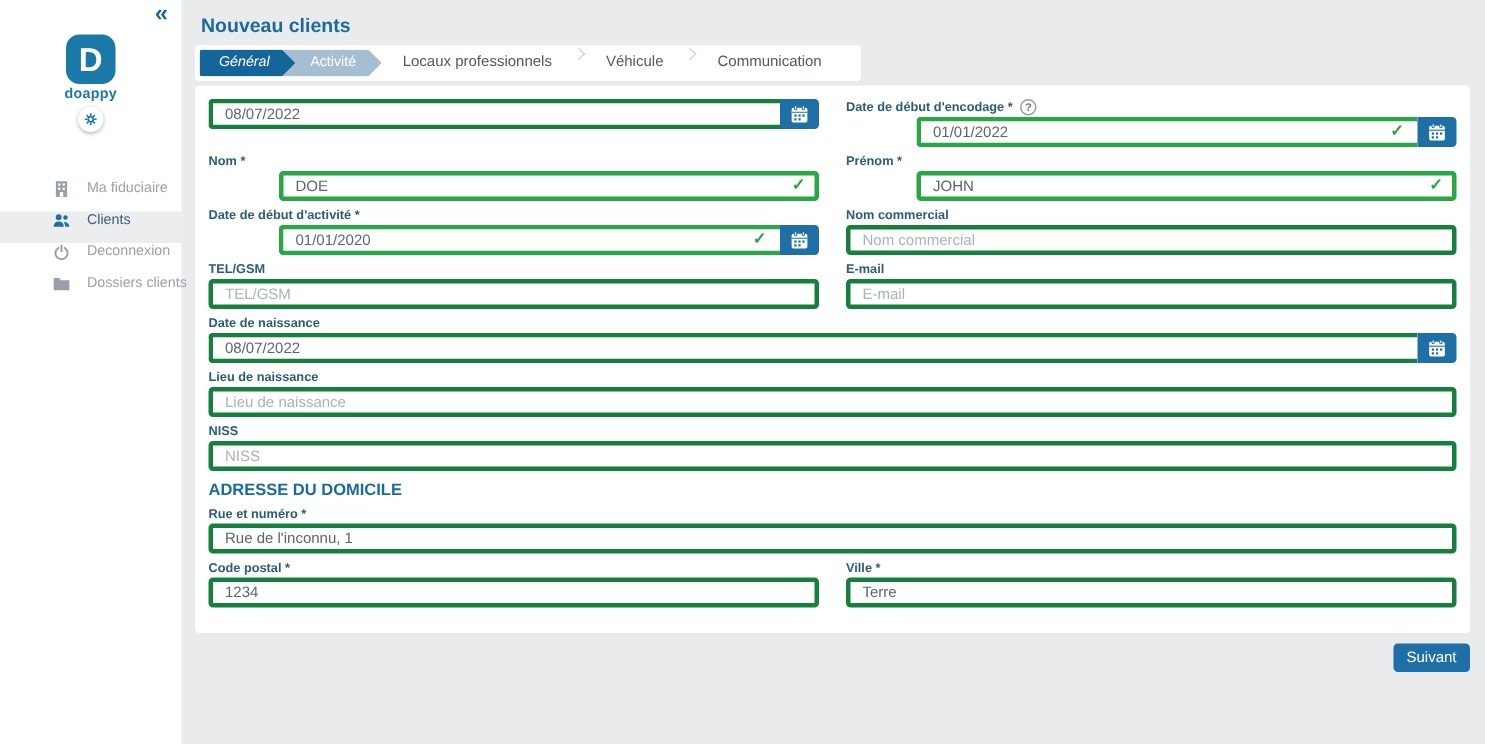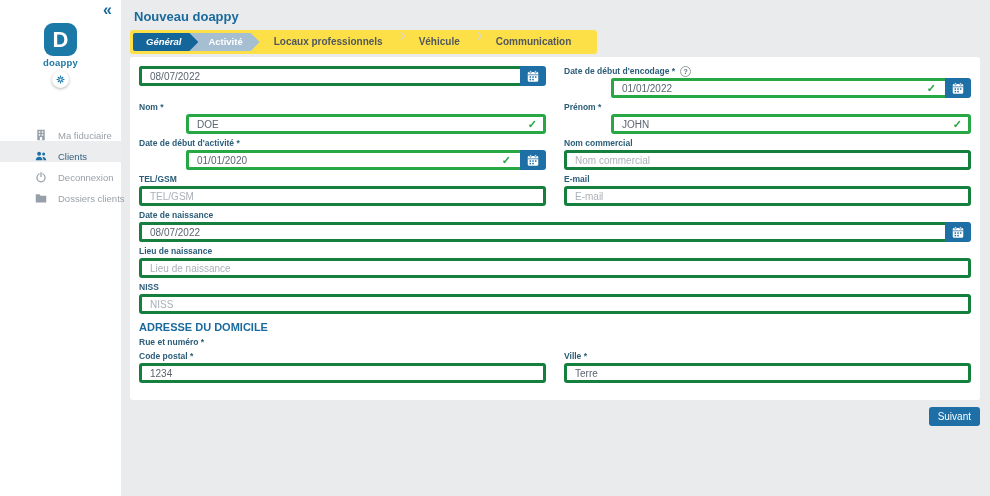--- a/index.html
+++ b/index.html
@@ -11,28 +11,28 @@
     overflow: hidden;
   }
   
   .sidebar { width: 121px; background: #fff; position: relative; flex-shrink: 0; height: 100%; }
   .collapse-btn { position: absolute; top: 0; right: 9px; color: #1a6a9d; font-size: 16px; font-weight: bold; cursor: pointer; line-height: 20px; }
   .logo-wrap { margin-top: 23px; display: flex; flex-direction: column; align-items: center; }
   .logo-square { width: 33px; height: 33px; background: #1b79a8; border-radius: 9px; color: #fff; display: flex; align-items: center; justify-content: center; font-size: 22px; font-weight: bold; }
   .brand { font-size: 9.5px; font-weight: bold; color: #1b79a8; margin-top: 1px; letter-spacing: .2px; }
   .gear-btn { width: 17px; height: 17px; background: #fff; border-radius: 50%; box-shadow: 0 1px 3px rgba(0,0,0,.3); display: flex; align-items: center; justify-content: center; margin-top: 3px; cursor: pointer; }
   .menu { margin-top: 32px; }
-  .menu-item { display: flex; align-items: flex-end; height: 21px; padding-left: 35px; gap: 11px; font-size: 9.5px; color: #9aa1a8; cursor: pointer; white-space: nowrap; }
+  .menu-item { display: flex; align-items: flex-start; height: 21px; padding-left: 35px; gap: 11px; font-size: 9.5px; color: #9aa1a8; cursor: pointer; white-space: nowrap; }
   .menu-item.active { background: #ebedee; color: #34607e; }
   .menu-item .mi { width: 12px; height: 12px; flex-shrink: 0; display: flex; }
   
   .main { flex: 1; padding: 0 10px 0 9px; position: relative; }
   .page-title { color: #1a6a9d; font-weight: bold; font-size: 13px; margin: 9px 0 6px 4px; }
   
-  .steps { display: inline-flex; align-items: flex-start; background: #fde047; border-radius: 3px; padding: 3px 12px 3px 3px; font-weight: bold; }
+  .steps { display: inline-flex; align-items: flex-start; background: #ffffff; border-radius: 3px; padding: 3px 12px 3px 3px; }
   .step { height: 18px; line-height: 18px; white-space: nowrap; cursor: pointer; }
   .step-active { background: #14659a; color: #fff; font-style: italic; font-size: 9.5px; padding: 0 17px 0 13px; clip-path: polygon(0 0, calc(100% - 9px) 0, 100% 50%, calc(100% - 9px) 100%, 0 100%); border-radius: 2px 0 0 2px; position: relative; z-index: 2; }
   .step-next { background: #a6bed2; color: #fff; font-size: 9.5px; padding: 0 17px 0 21px; clip-path: polygon(0 0, calc(100% - 9px) 0, 100% 50%, calc(100% - 9px) 100%, 0 100%, 9px 50%); margin-left: -11px; position: relative; z-index: 1; }
   .step-plain { color: #51585e; font-size: 10px; padding: 0 14px; }
   .step-sep { width: 6px; height: 6px; border-top: 1.5px solid #d2d6da; border-right: 1.5px solid #d2d6da; transform: rotate(45deg); margin: 0 1px; flex-shrink: 0; }
   
   .card { background: #fff; border-radius: 3px; margin-top: 3px; padding: 9px 9px 13px 9px; }
   .grid2 { display: grid; grid-template-columns: 1fr 1fr; column-gap: 18px; }
   .grid3 { display: grid; grid-template-columns: 1fr; column-gap: 17px; }
   .field { margin-bottom: 4px; }
@@ -109,21 +109,21 @@
         <svg width="12" height="12" viewBox="0 0 16 16">
             <path fill="#97a0a8" d="M1 3h5l1.5 2H15v9H1z"></path>
           </svg>
       </span>
       <span>Dossiers clients</span>
     </div>
   </nav>
 </aside>
 
 <main class="main">
-  <h1 class="page-title">Nouveau doappy</h1>
+  <h1 class="page-title">Nouveau clients</h1>
 
   <div class="steps">
     <div class="step step-active">Général</div>
     <div class="step step-next">Activité</div>
     <div class="step step-plain">Locaux professionnels</div>
     <span class="step-sep"></span>
     <div class="step step-plain">Véhicule</div>
     <span class="step-sep"></span>
     <div class="step step-plain">Communication</div>
   </div>
@@ -282,20 +282,23 @@
         <div class="input-wrap">
           <input class="tf" type="text" placeholder="NISS" style="">
         </div>
       </div>
     </div>
 
     <div class="section-title">ADRESSE DU DOMICILE</div>
 
     <div class="field">
       <div class="field-label">Rue et numéro *</div>
+      <div class="input-wrap">
+        <input class="tf" type="text" value="Rue de l'inconnu, 1" style="">
+      </div>
     </div>
 
     <div class="grid2">
       <div class="field">
         <div class="field-label">Code postal *</div>
         <div class="input-wrap">
           <input class="tf" type="text" value="1234" style="">
         </div>
       </div>
       <div class="field">

